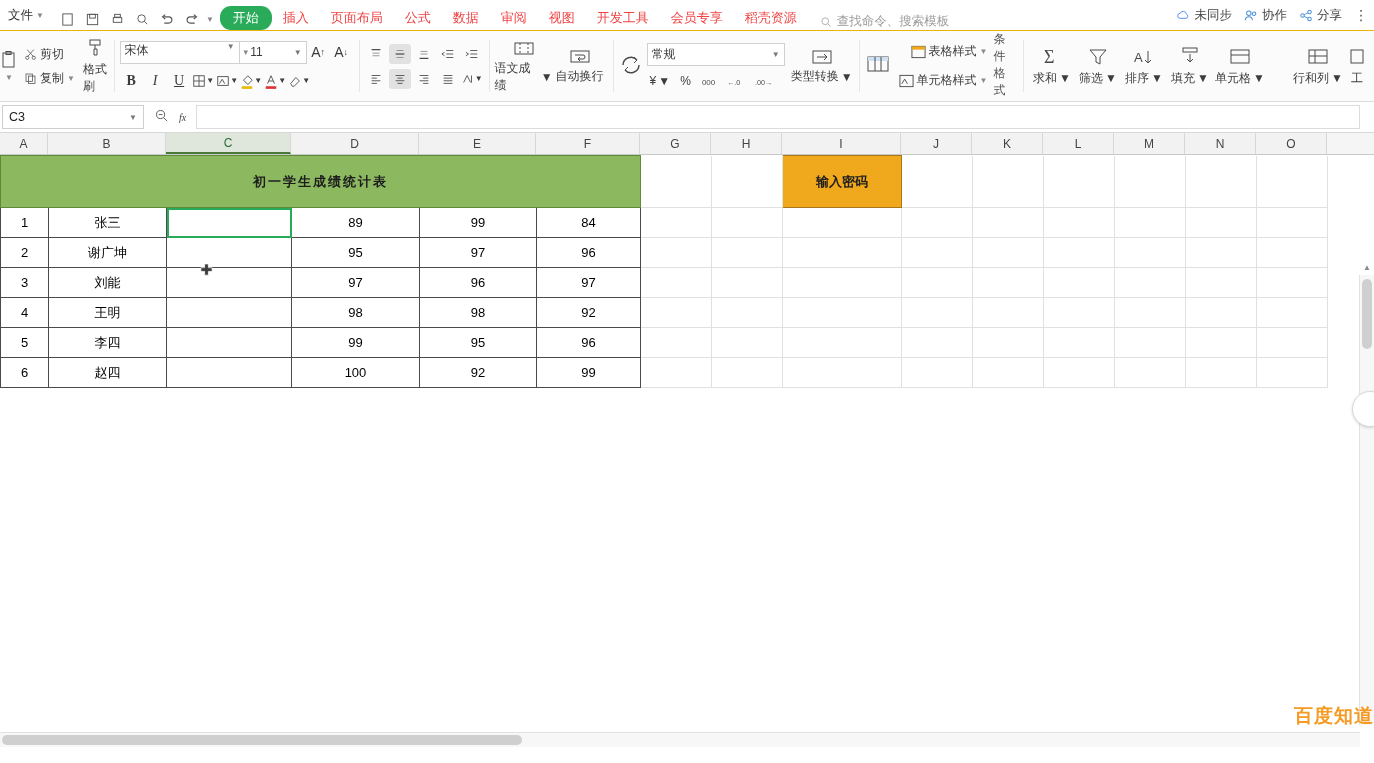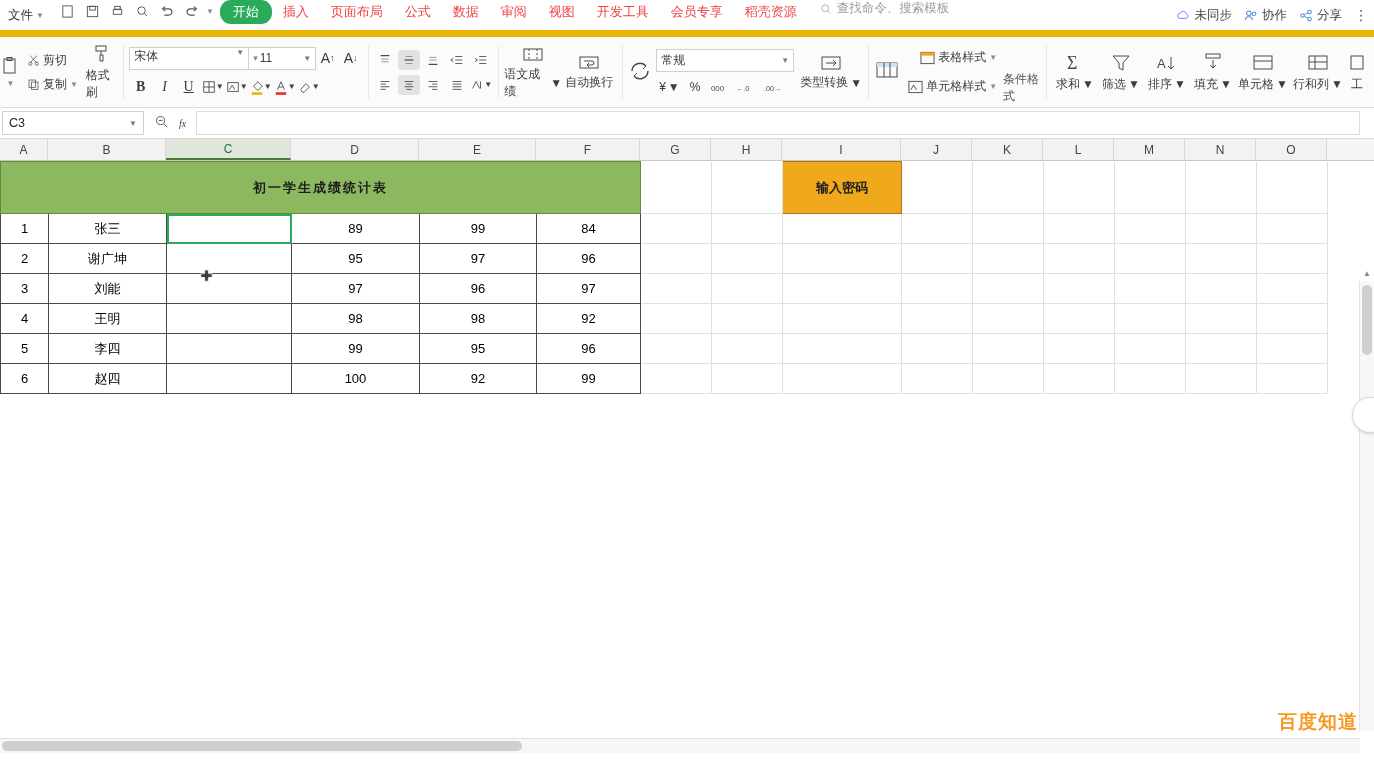--- a/index.html
+++ b/index.html
@@ -13,23 +13,23 @@
     height: 763px;
     overflow: hidden;
     position: relative;
     user-select: none;
   }
 
   
   .titlebar {
     height: 30px;
     display: flex;
-    align-items: flex-start;
+    align-items: flex-end;
     background: #ffffff;
-    border-bottom: 7px solid #eab308;
+    border-bottom: 1px solid #eab308;
     font-size: 12.5px;
     color: #333;
     position: relative;
   }
   .tb-file {
     display: flex;
     align-items: center;
     gap: 3px;
     padding: 0 10px 0 8px;
     height: 100%;
@@ -335,21 +335,21 @@
     position: absolute;
     right: -14px; top: 258px;
     width: 34px; height: 34px;
     border-radius: 50%;
     background: #ffffff;
     border: 1px solid #d8d8d8;
     box-shadow: 0 1px 3px rgba(0,0,0,.15);
   }
   .watermark {
     position: absolute;
-    right: 16px; bottom: 18px;
+    right: 0; bottom: 18px;
     font-size: 19px;
     font-weight: bold;
     color: #f59a23;
     letter-spacing: 1px;
     text-align: right;
   }
   .tb-more { font-size: 14px; color: #555; }
 </style>
 </head>
 <body>
@@ -786,21 +786,21 @@
     <div class="bigbtn" style="width:54px;">
       <svg width="24" height="22" viewBox="0 0 24 22">
           <rect x="3" y="4" width="18" height="13" fill="none" stroke="#4a4a4a"></rect>
           <line x1="3" y1="9" x2="21" y2="9" stroke="#4a4a4a"></line>
         </svg>
       <span class="lbl">
           <span>单元格</span>
           <span class="caret">▼</span>
         </span>
     </div>
-    <div class="bigbtn" style="width:56px;">
+    <div class="bigbtn" style="width:56px;margin-left:23px;">
       <svg width="24" height="22" viewBox="0 0 24 22">
           <rect x="3" y="4" width="18" height="13" fill="none" stroke="#4a4a4a"></rect>
           <line x1="9" y1="4" x2="9" y2="17" stroke="#4a4a4a"></line>
           <line x1="3" y1="10" x2="21" y2="10" stroke="#4a4a4a"></line>
         </svg>
       <span class="lbl">
           <span>行和列</span>
           <span class="caret">▼</span>
         </span>
     </div>

